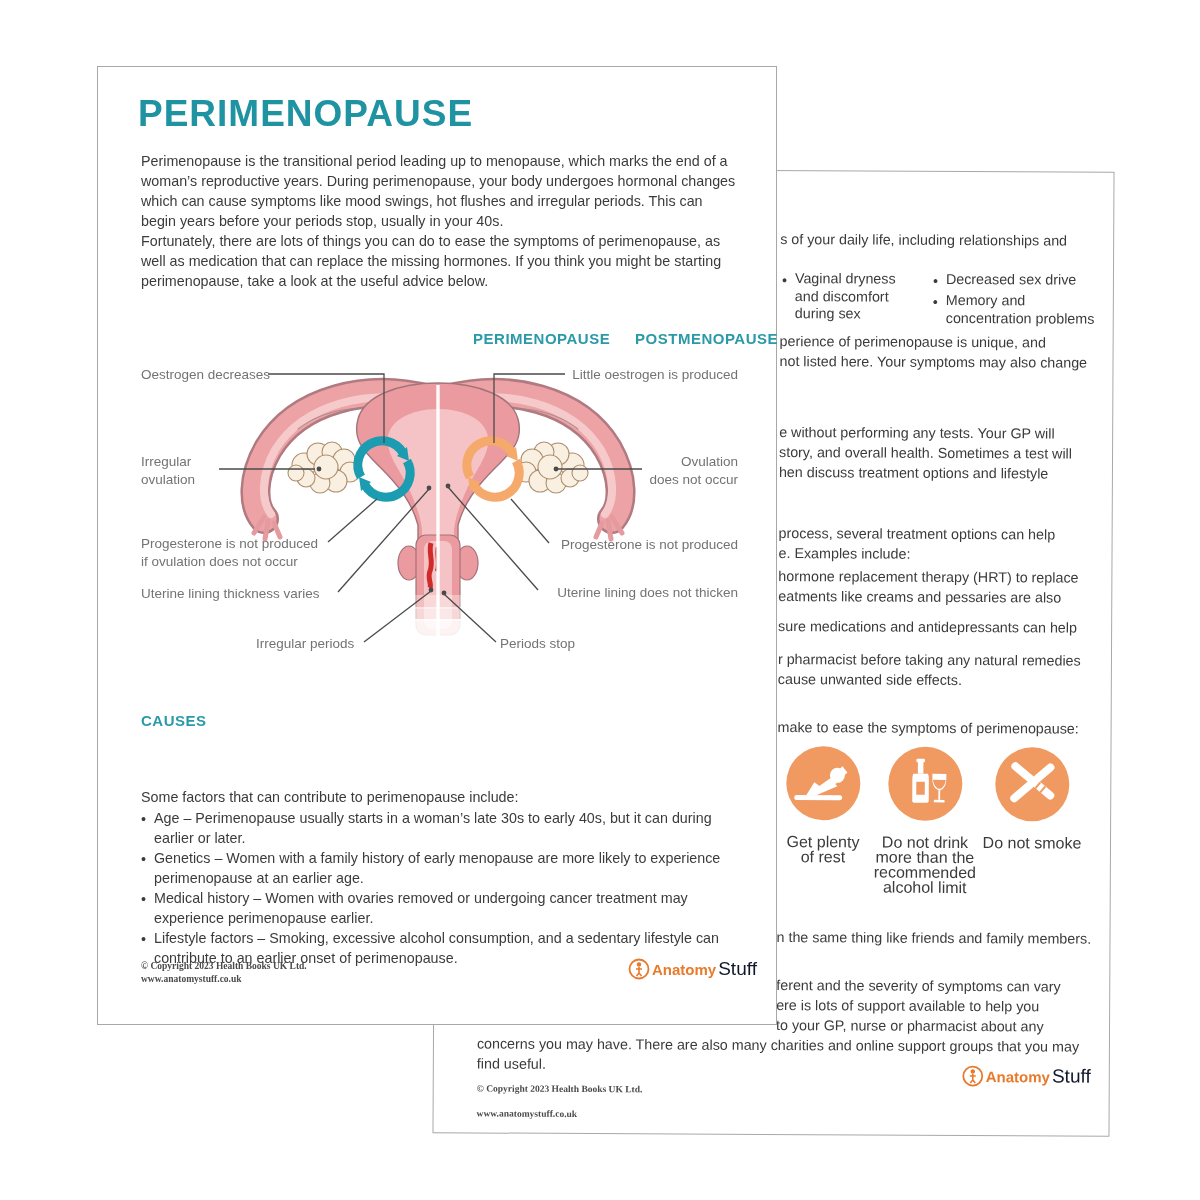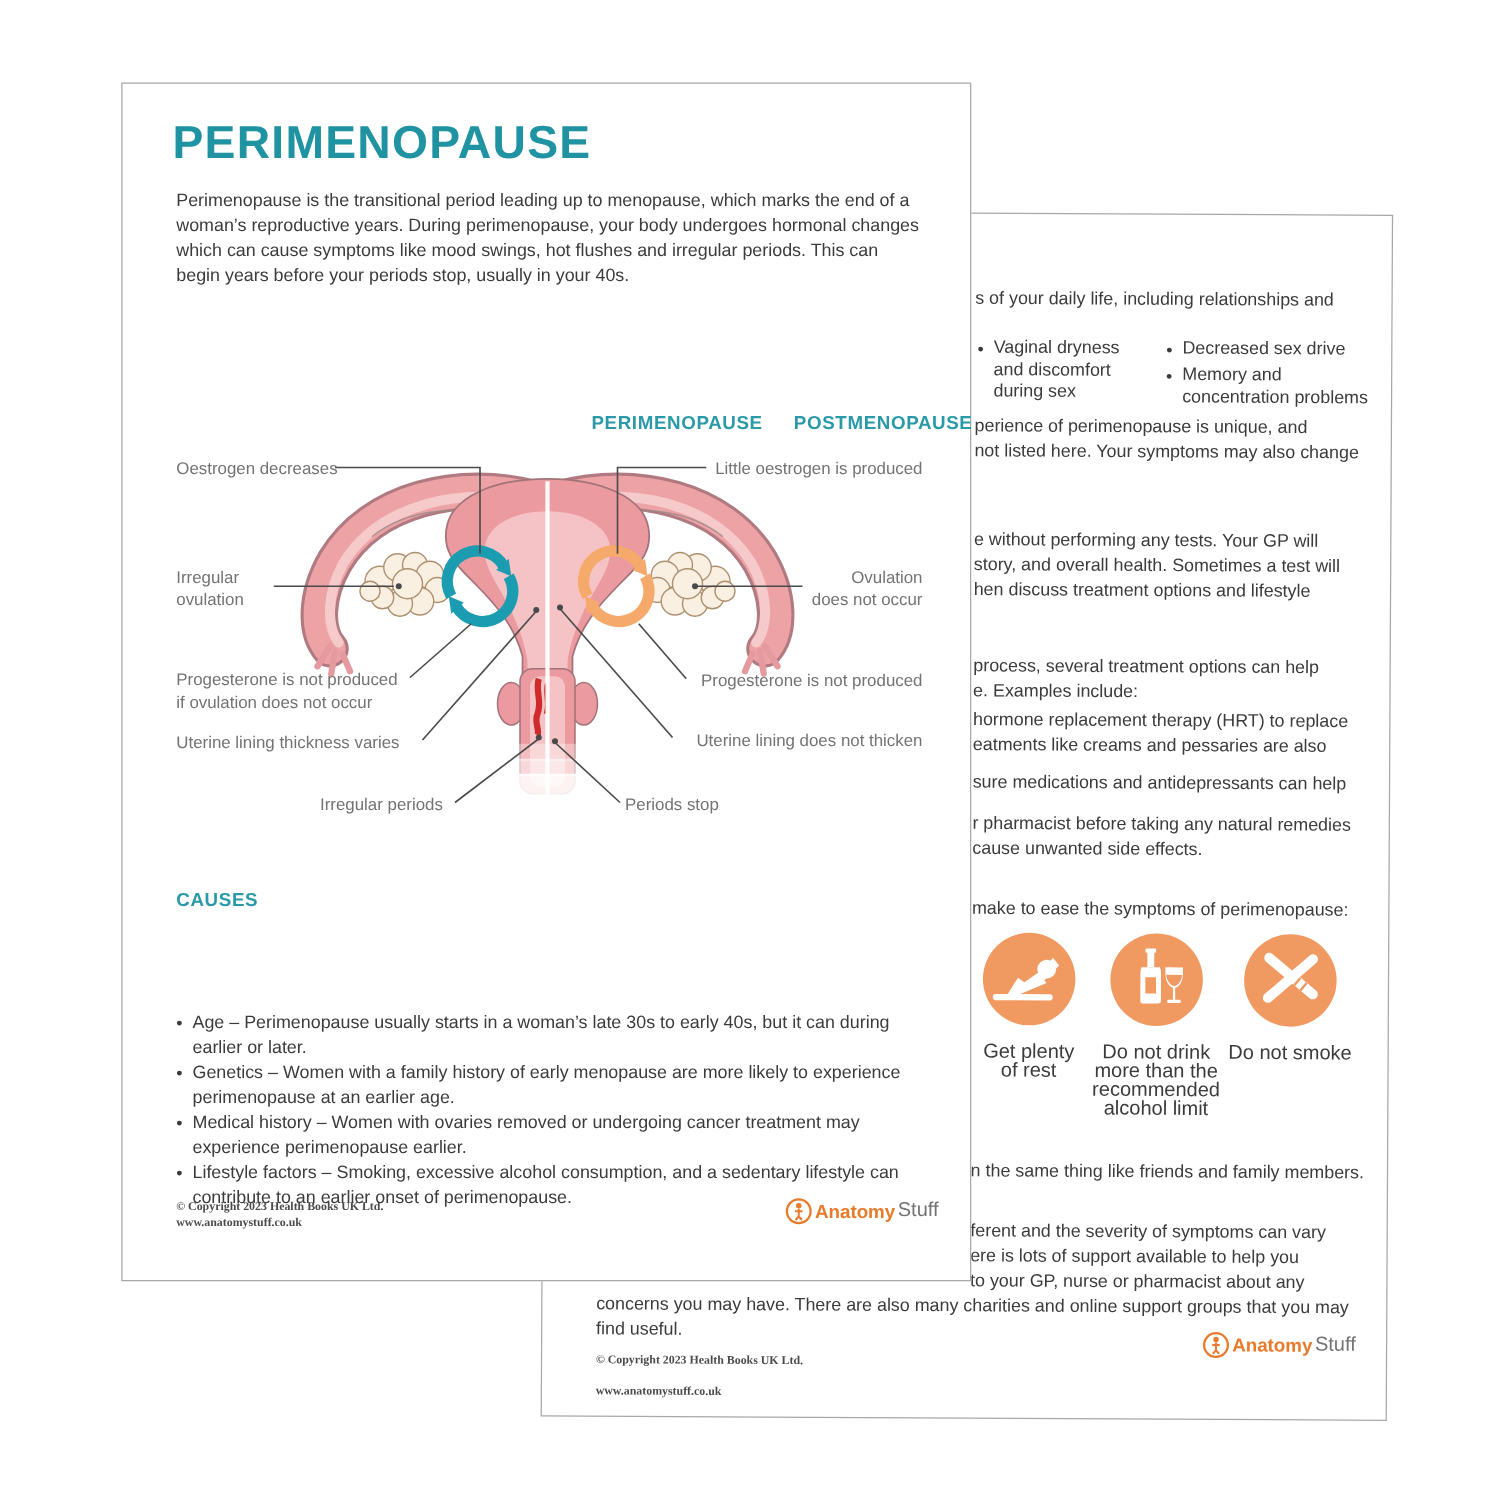--- a/index.html
+++ b/index.html
@@ -14,21 +14,21 @@
   .title{font-size:37px;font-weight:bold;letter-spacing:1px;color:#2093a3;}
   .subhead{font-size:15px;font-weight:bold;letter-spacing:.5px;color:#2b9aa8;}
   .dlabel{font-size:13.5px;line-height:17.5px;color:#737373;}
   .right-align{text-align:right;}
   ul.blist{margin:0;padding:0;list-style:none;}
   ul.blist li{display:flex;margin:0 0 1px 0;}
   ul.blist .marker{width:13px;flex:0 0 13px;}
   .copyright{font-size:9.5px;line-height:12.5px;font-weight:bold;color:#4a4a4a;font-family:Liberation Serif, serif;}
   .logo{display:flex;align-items:center;gap:2px;text-align:center;}
   .logo .b{font-size:15px;font-weight:bold;color:#e87a2b;}
-  .logo .l{font-size:16px;color:#737373;}
+  .logo .l{font-size:19px;color:#0f172a;}
   .caption{font-size:16px;line-height:15px;text-align:center;color:#3b3b3b;}
   .iconbox{width:76px;height:76px;}
 </style>
 </head>
 <body>
 
 <div class="abs page" style="left:435px;top:170px;width:677px;height:965px;transform:rotate(0.3deg);z-index:1;">
 
   <div class="abs txt" style="left:342px;top:58px;width:330px;">s of your daily life, including relationships and</div>
 
@@ -133,20 +133,21 @@
     <span class="b">Anatomy</span>
       <span class="l">Stuff</span>
   </div>
 </div>
 
 <div class="abs page" style="left:97px;top:66px;width:680px;height:959px;z-index:2;">
 
   <div class="abs title" style="left:40px;top:26px;">PERIMENOPAUSE</div>
 
   <div class="abs txt" style="left:43px;top:84px;width:600px;">Perimenopause is the transitional period leading up to menopause, which marks the end of a woman’s reproductive years. During perimenopause, your body undergoes hormonal changes which can cause symptoms like mood swings, hot flushes and irregular periods. This can begin years before your periods stop, usually in your 40s.</div>
+  <div class="abs txt" style="left:43px;top:164px;width:600px;">Fortunately, there are lots of things you can do to ease the symptoms of perimenopause, as well as medication that can replace the missing hormones. If you think you might be starting perimenopause, take a look at the useful advice below.</div>
 
   <div class="abs" style="left:0;top:263px;width:680px;text-align:right;">
     <span class="subhead">PERIMENOPAUSE</span>
     <span style="display:inline-block;width:16px;"></span>
     <span class="subhead">POSTMENOPAUSE</span>
   </div>
 
   <div class="abs" style="left:30px;top:290px;width:620px;height:335px;">
     <svg width="620" height="335" viewBox="0 0 620 335">
 
@@ -260,20 +261,21 @@
     <div class="abs dlabel pre" style="left:13px;top:178px;">Progesterone is not produced
 if ovulation does not occur</div>
     <div class="abs dlabel right-align" style="right:10px;top:179px;">Progesterone is not produced</div>
     <div class="abs dlabel" style="left:13px;top:228px;">Uterine lining thickness varies</div>
     <div class="abs dlabel right-align" style="right:10px;top:227px;">Uterine lining does not thicken</div>
     <div class="abs dlabel" style="left:128px;top:278px;">Irregular periods</div>
     <div class="abs dlabel" style="left:372px;top:278px;">Periods stop</div>
   </div>
 
   <div class="abs subhead" style="left:43px;top:645px;">CAUSES</div>
+  <div class="abs txt" style="left:43px;top:720px;width:605px;">Some factors that can contribute to perimenopause include:</div>
   <div class="abs" style="left:43px;top:742px;width:592px;">
     <ul class="blist">
       <li>
           <span class="marker txt">•</span>
           <span class="txt" style="line-height:19.5px;">Age – Perimenopause usually starts in a woman’s late 30s to early 40s, but it can during earlier or later.</span>
         </li>
       <li>
           <span class="marker txt">•</span>
           <span class="txt" style="line-height:19.5px;">Genetics – Women with a family history of early menopause are more likely to experience perimenopause at an earlier age.</span>
         </li>

